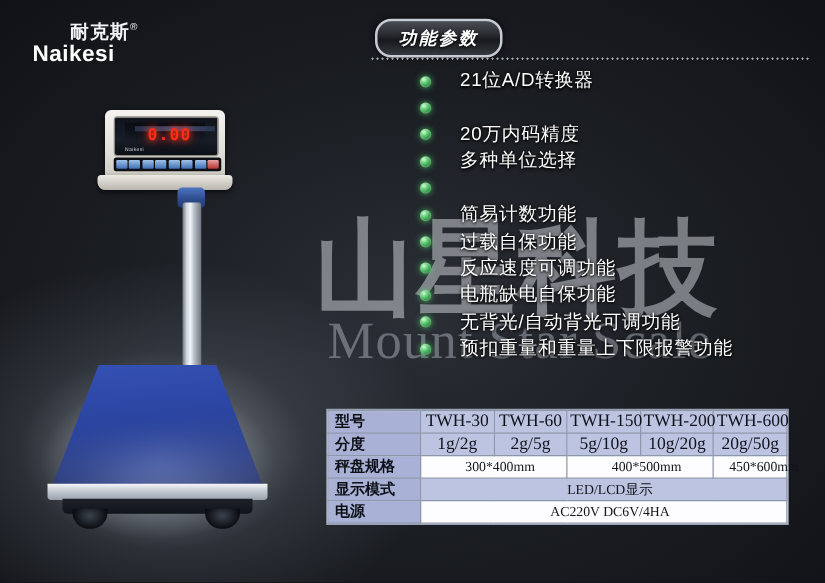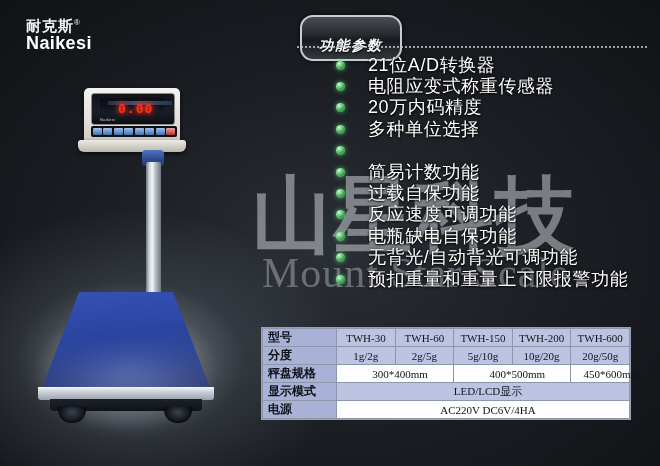--- a/index.html
+++ b/index.html
@@ -11,28 +11,28 @@
   #stage{
     position:relative;width:660px;height:466px;overflow:hidden;
     background:
       radial-gradient(ellipse 300px 210px at 130px 360px, rgba(215,222,232,0.55) 0%, rgba(120,130,145,0.22) 38%, rgba(20,22,26,0) 72%),
       radial-gradient(ellipse 520px 380px at 330px 250px, #2b2f36 0%, #1b1e23 45%, #0e1013 100%),
       #101215;
   }
 
   
   #logo{position:absolute;left:26px;top:18px;width:110px;color:#fff;}
-  #logo .cn{font-size:15px;font-weight:700;letter-spacing:1px;line-height:1;color:#f2f4f7;}
+  #logo .cn{font-size:15px;font-weight:700;letter-spacing:1px;line-height:1;color:#f2f4f7;margin-left:30px;}
   #logo .cn sup{font-size:8px;font-weight:400;vertical-align:super;}
   #logo .en{font-size:18px;font-weight:700;letter-spacing:.4px;line-height:1.15;color:#fff;}
 
   
   #title-pill{
     position:absolute;left:300px;top:15px;
-    padding:19px 17px 4px;border-radius:13px;
+    padding:5px 17px 4px;border-radius:13px;
     background:linear-gradient(180deg,#4a4e54 0%,#23262b 45%,#17191d 55%,#34373d 100%);
     border:2px solid #c7ccd4;
     box-shadow:0 0 5px rgba(0,0,0,.7);
   }
   #title-pill span{
     font-size:14px;font-weight:700;font-style:italic;color:#fff;
     letter-spacing:2px;text-shadow:0 1px 2px #000;
   }
 
   
@@ -63,36 +63,36 @@
   
   #features{position:absolute;left:336px;top:54px;width:310px;}
   .feat{position:relative;height:21.4px;display:flex;align-items:center;}
   .bullet{
     position:absolute;left:0;top:50%;margin-top:-4px;
     width:9px;height:9px;border-radius:50%;
     background:radial-gradient(circle at 35% 30%, #dff7e4 0%, #7fe08d 22%, #2f9c46 60%, #0e4a20 100%);
     box-shadow:0 0 5px rgba(90,230,120,.75),0 0 2px rgba(255,255,255,.6) inset;
   }
   .feat-label{
-    margin-left:32px;font-size:18px;color:#fff;letter-spacing:.6px;
+    margin-left:32px;font-size:15px;color:#fff;letter-spacing:.6px;
     text-shadow:0 1px 2px rgba(0,0,0,.95),0 0 3px rgba(0,0,0,.8);
     white-space:nowrap;
   }
 
   
   #spec{
     position:absolute;left:262px;top:328px;width:368px;
     border-collapse:collapse;
     background:#fff;
     box-shadow:0 0 0 1px #9aa3b4;
     table-layout:fixed;
   }
   #spec td{
     border:1px solid #8d97aa;
-    font-size:11px;
+    font-size:14px;
     height:17px;
     padding:0 2px;
     color:#10131a;
     text-align:center;
     font-family:"Liberation Serif","DejaVu Serif",serif;
     white-space:nowrap;
   }
   #spec td.lbl{
     background:#a9b2d6;
     font-family:"Liberation Sans","DejaVu Sans",sans-serif;
@@ -212,21 +212,20 @@
   <div class="wm" id="wm-cn">山星科技</div>
   <div class="wm" id="wm-en">Mount Star Scale</div>
 
   <div id="features">
       <div class="feat">
         <span class="bullet"></span>
         <span class="feat-label">21位A/D转换器</span>
       </div>
       <div class="feat">
         <span class="bullet"></span>
-        <span class="feat-label">电阻应变式称重传感器</span>
       </div>
       <div class="feat">
         <span class="bullet"></span>
         <span class="feat-label">20万内码精度</span>
       </div>
       <div class="feat">
         <span class="bullet"></span>
         <span class="feat-label">多种单位选择</span>
       </div>
       <div class="feat">

